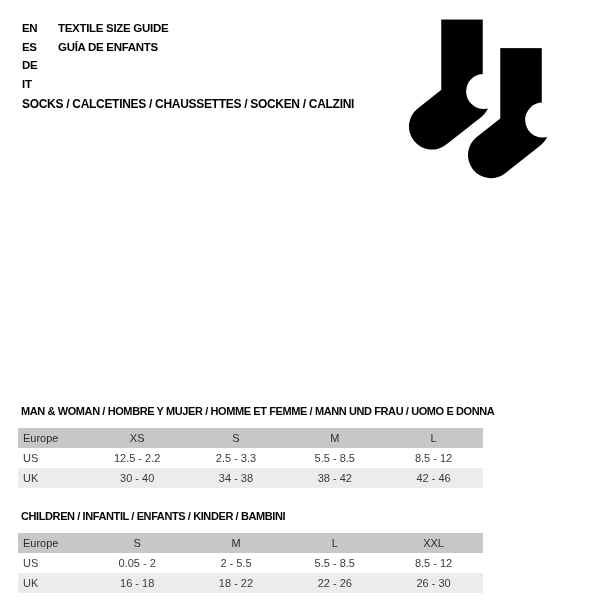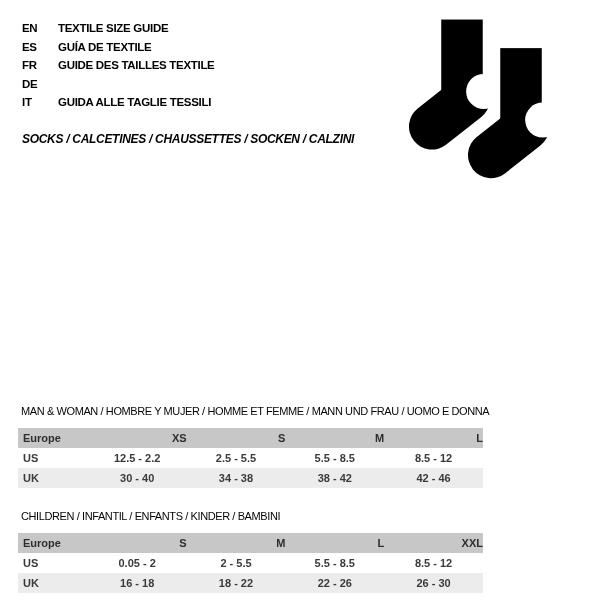--- a/index.html
+++ b/index.html
@@ -45,29 +45,28 @@
   }
   .lang-label {
     font-size: 11.5px;
     font-weight: 700;
     letter-spacing: -0.3px;
     white-space: nowrap;
     color: var(--ink);
     text-align: center;
   }
   .category-heading {
-    margin-top: 20px;
+    margin-top: 4px;
     height: 14px;
     line-height: 14px;
     font-size: 12px;
     font-weight: 700;
     letter-spacing: -0.3px;
     white-space: nowrap;
     color: var(--ink);
-    font-style: italic;
   }
 
   
   .socks-icon {
     position: absolute;
     left: 408px;
     top: 14px;
     width: 155px;
     height: 166px;
     color: var(--ink);
@@ -81,75 +80,70 @@
     position: absolute;
     left: 18px;
     width: 465px;
   }
   .section-man-woman { top: 405px; }
   .section-children { top: 510px; }
   .table-title {
     margin: 0 0 10px 3px;
     font-size: 11px;
     line-height: 13px;
-    font-weight: 400;
+    font-weight: 700;
     letter-spacing: -0.4px;
     white-space: nowrap;
     color: #060606;
   }
   table.size-table {
     width: 465px;
     border-collapse: collapse;
     table-layout: fixed;
   }
   .col-region { width: 15%; }
   .col-size { width: 21.25%; }
   table.size-table th,
   table.size-table td {
     height: 20px;
     padding: 0;
     font-size: 11px;
-    font-weight: 700;
+    font-weight: 400;
     text-align: center;
     vertical-align: middle;
     color: var(--table-text);
     margin-left: 8px;
   }
   table.size-table thead tr { background: var(--table-header-bg); }
-  table.size-table thead th { color: #2e2e2e; text-align: right; }
+  table.size-table thead th { color: #2e2e2e; }
   table.size-table tbody tr.row-alt { background: var(--table-zebra-bg); }
   table.size-table .region-col {
     text-align: left;
     padding-left: 5px;
   }
 </style>
 </head>
 <body>
 
 <div class="canvas">
 
   <header class="lang-block">
     <div class="lang-row">
       <span class="lang-code">EN</span>
       <span class="lang-label">TEXTILE SIZE GUIDE</span>
     </div>
     <div class="lang-row">
       <span class="lang-code">ES</span>
-      <span class="lang-label">GUÍA DE TEXTILE</span>
-    </div>
-    <div class="lang-row">
-      <span class="lang-code">FR</span>
-      <span class="lang-label">GUIDE DES TAILLES TEXTILE</span>
+      <span class="lang-label">GUÍA DE ENFANTS</span>
     </div>
     <div class="lang-row">
       <span class="lang-code">DE</span>
     </div>
     <div class="lang-row">
       <span class="lang-code">IT</span>
-      <span class="lang-label">GUIDA ALLE TAGLIE TESSILI</span>
     </div>
     <div class="category-heading">SOCKS / CALCETINES / CHAUSSETTES / SOCKEN / CALZINI</div>
   </header>
 
   <svg class="socks-icon" viewBox="0 0 168 180" width="155" height="166" aria-hidden="true">
     <defs>
       <g id="sockShape">
         <rect class="sock-leg" x="36" y="0" width="45" height="78"></rect>
         <path class="sock-foot" d="M64 86 L26 116"></path>
         <circle class="sock-heel-hole" cx="82" cy="78" r="19"></circle>
@@ -175,21 +169,21 @@
           <th>XS</th>
           <th>S</th>
           <th>M</th>
           <th>L</th>
         </tr>
       </thead>
       <tbody>
         <tr>
           <td class="region-col">US</td>
           <td>12.5 - 2.2</td>
-          <td>2.5 - 5.5</td>
+          <td>2.5 - 3.3</td>
           <td>5.5 - 8.5</td>
           <td>8.5 - 12</td>
         </tr>
         <tr class="row-alt">
           <td class="region-col">UK</td>
           <td>30 - 40</td>
           <td>34 - 38</td>
           <td>38 - 42</td>
           <td>42 - 46</td>
         </tr>

